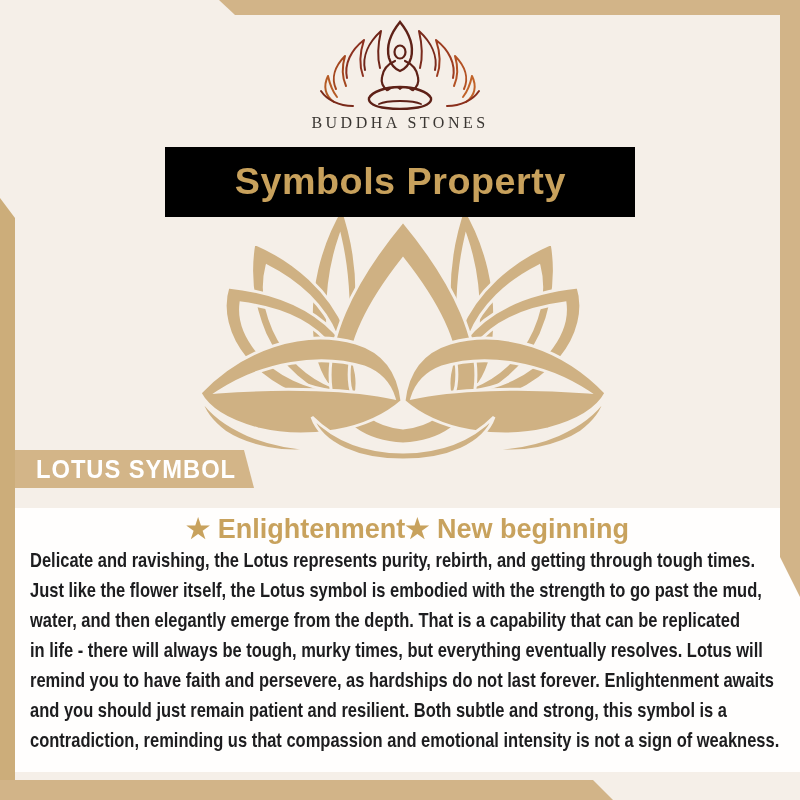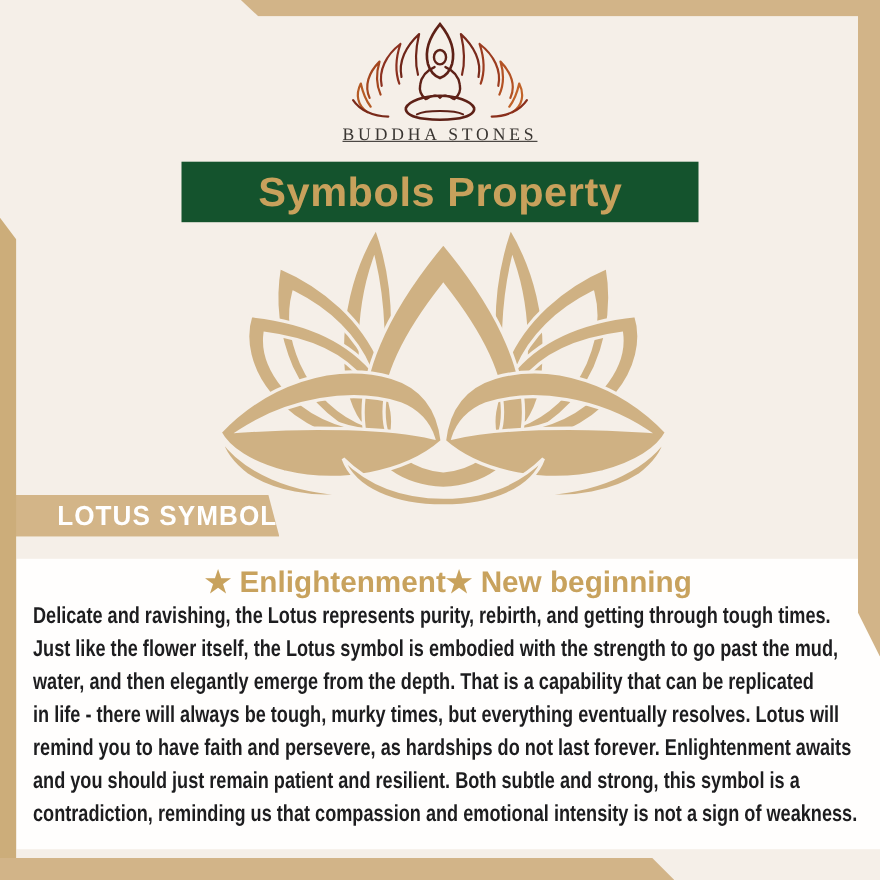--- a/index.html
+++ b/index.html
@@ -16,40 +16,39 @@
   .frame-left{left:0;top:198px;width:15px;height:602px;background:#ccad7a;
     clip-path:polygon(0 0,15px 20px,15px 602px,0 602px);}
   .frame-bottom{left:0;top:780px;width:613px;height:20px;
     clip-path:polygon(0 0,593px 0,613px 20px,0 20px);}
   
   .logo{position:absolute;left:315px;top:16px;width:170px;height:100px;z-index:3;}
   .brand{
     position:absolute;left:0;top:114px;width:800px;text-align:center;z-index:3;
     font-family:"Liberation Serif",serif;font-size:16px;letter-spacing:3.5px;
     color:#3a3632;
-    text-decoration:underline;
   }
   
   .title-band{
-    position:absolute;left:165px;top:147px;width:470px;height:55px;
-    background:#14532d;z-index:2;display:flex;align-items:center;justify-content:center;
+    position:absolute;left:165px;top:147px;width:470px;height:70px;
+    background:#000000;z-index:2;display:flex;align-items:center;justify-content:center;
   }
   .title-band .title{
     font-size:37px;font-weight:bold;color:#c8a15c;letter-spacing:.5px;
     transform:scaleX(1.02);white-space:nowrap;
   }
   
   .lotus{position:absolute;left:170px;top:195px;width:460px;height:270px;z-index:1;}
   .lotus path{fill:#cfb183;stroke:#f5efe8;stroke-width:3;fill-rule:evenodd;}
   .lotus path.solid{fill-rule:nonzero;}
   
   .banner{
     position:absolute;left:0;top:450px;width:254px;height:38px;background:#d3b588;
     clip-path:polygon(0 0,244px 0,254px 100%,0 100%);
-    display:flex;align-items:center;padding-left:52px;box-sizing:border-box;z-index:5;
+    display:flex;align-items:center;padding-left:36px;box-sizing:border-box;z-index:5;
   }
   .banner .label{
     color:#ffffff;font-size:25px;font-weight:700;letter-spacing:1px;
     transform:scaleX(.95);transform-origin:0 50%;white-space:nowrap;
   }
   
   .panel{
     position:absolute;left:15px;top:508px;width:785px;height:264px;
     background:#fffefd;z-index:2;
   }

